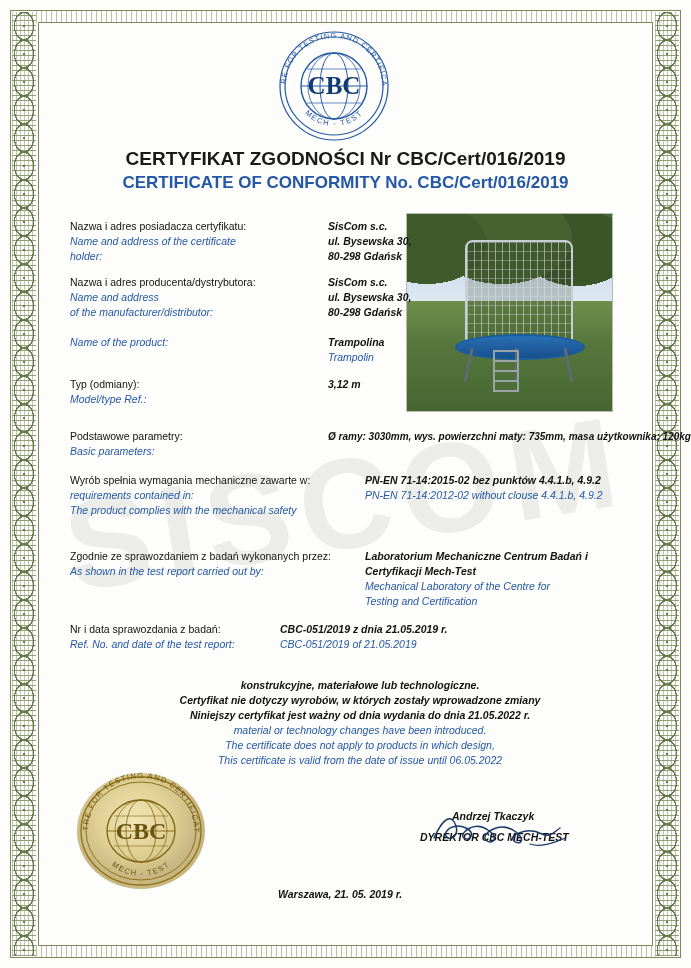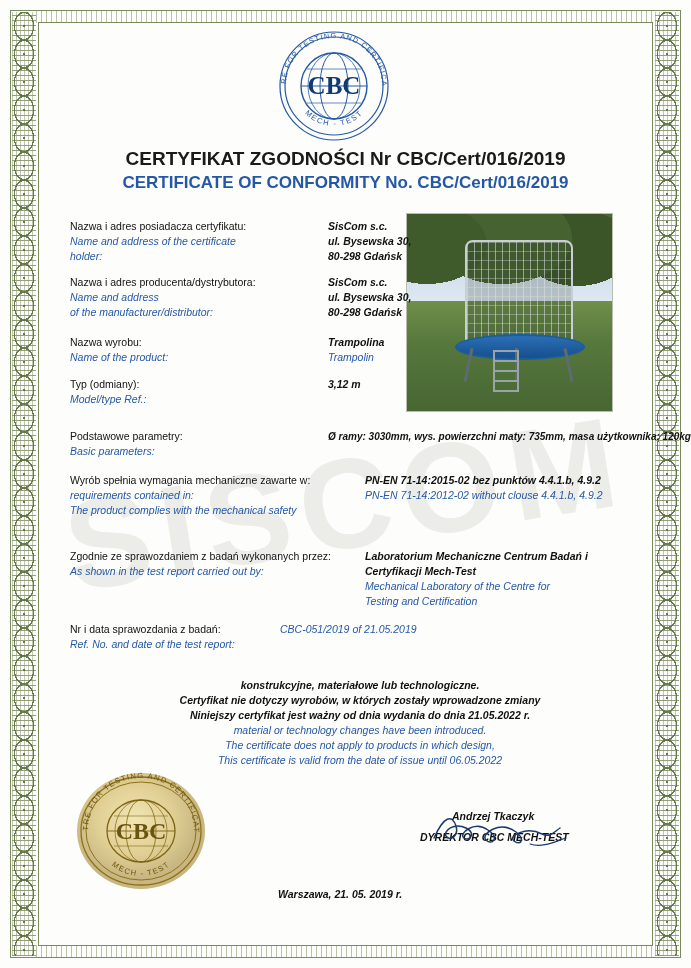--- a/index.html
+++ b/index.html
@@ -330,21 +330,20 @@
     </div>
     <div class="val-col">
       <div class="val-pl">SisCom s.c.</div>
       <div class="val-pl">ul. Bysewska 30,</div>
       <div class="val-pl">80-298 Gdańsk</div>
     </div>
   </div>
 
   <div class="field" style="top:335px;">
     <div class="lbl-col">
-      <div class="lab-pl">Nazwa wyrobu:</div>
       <div class="lab-en">Name of the product:</div>
     </div>
     <div class="val-col">
       <div class="val-pl">Trampolina</div>
       <div class="val-en">Trampolin</div>
     </div>
   </div>
 
   <div class="field" style="top:377px;">
     <div class="lbl-col">
@@ -390,20 +389,21 @@
       <div class="val-en">Testing and Certification</div>
     </div>
   </div>
 
   <div class="field" style="top:622px; width:600px;">
     <div class="lbl-col" style="width:230px;">
       <div class="lab-pl">Nr i data sprawozdania z badań:</div>
       <div class="lab-en">Ref. No. and date of the test report:</div>
     </div>
     <div class="val-col" style="left:210px; width:320px;">
+      <div class="val-pl">CBC-051/2019  z dnia 21.05.2019 r.</div>
       <div class="val-en">CBC-051/2019  of  21.05.2019</div>
     </div>
   </div>
 
   <div class="notes">
     <div class="pl">konstrukcyjne, materiałowe lub technologiczne.</div>
     <div class="pl">Certyfikat nie dotyczy wyrobów, w których zostały wprowadzone zmiany</div>
     <div class="pl">Niniejszy certyfikat jest ważny od dnia wydania do dnia 21.05.2022 r.</div>
     <div class="en">material or technology changes have been introduced.</div>
     <div class="en">The certificate does not apply to products in which design,</div>

